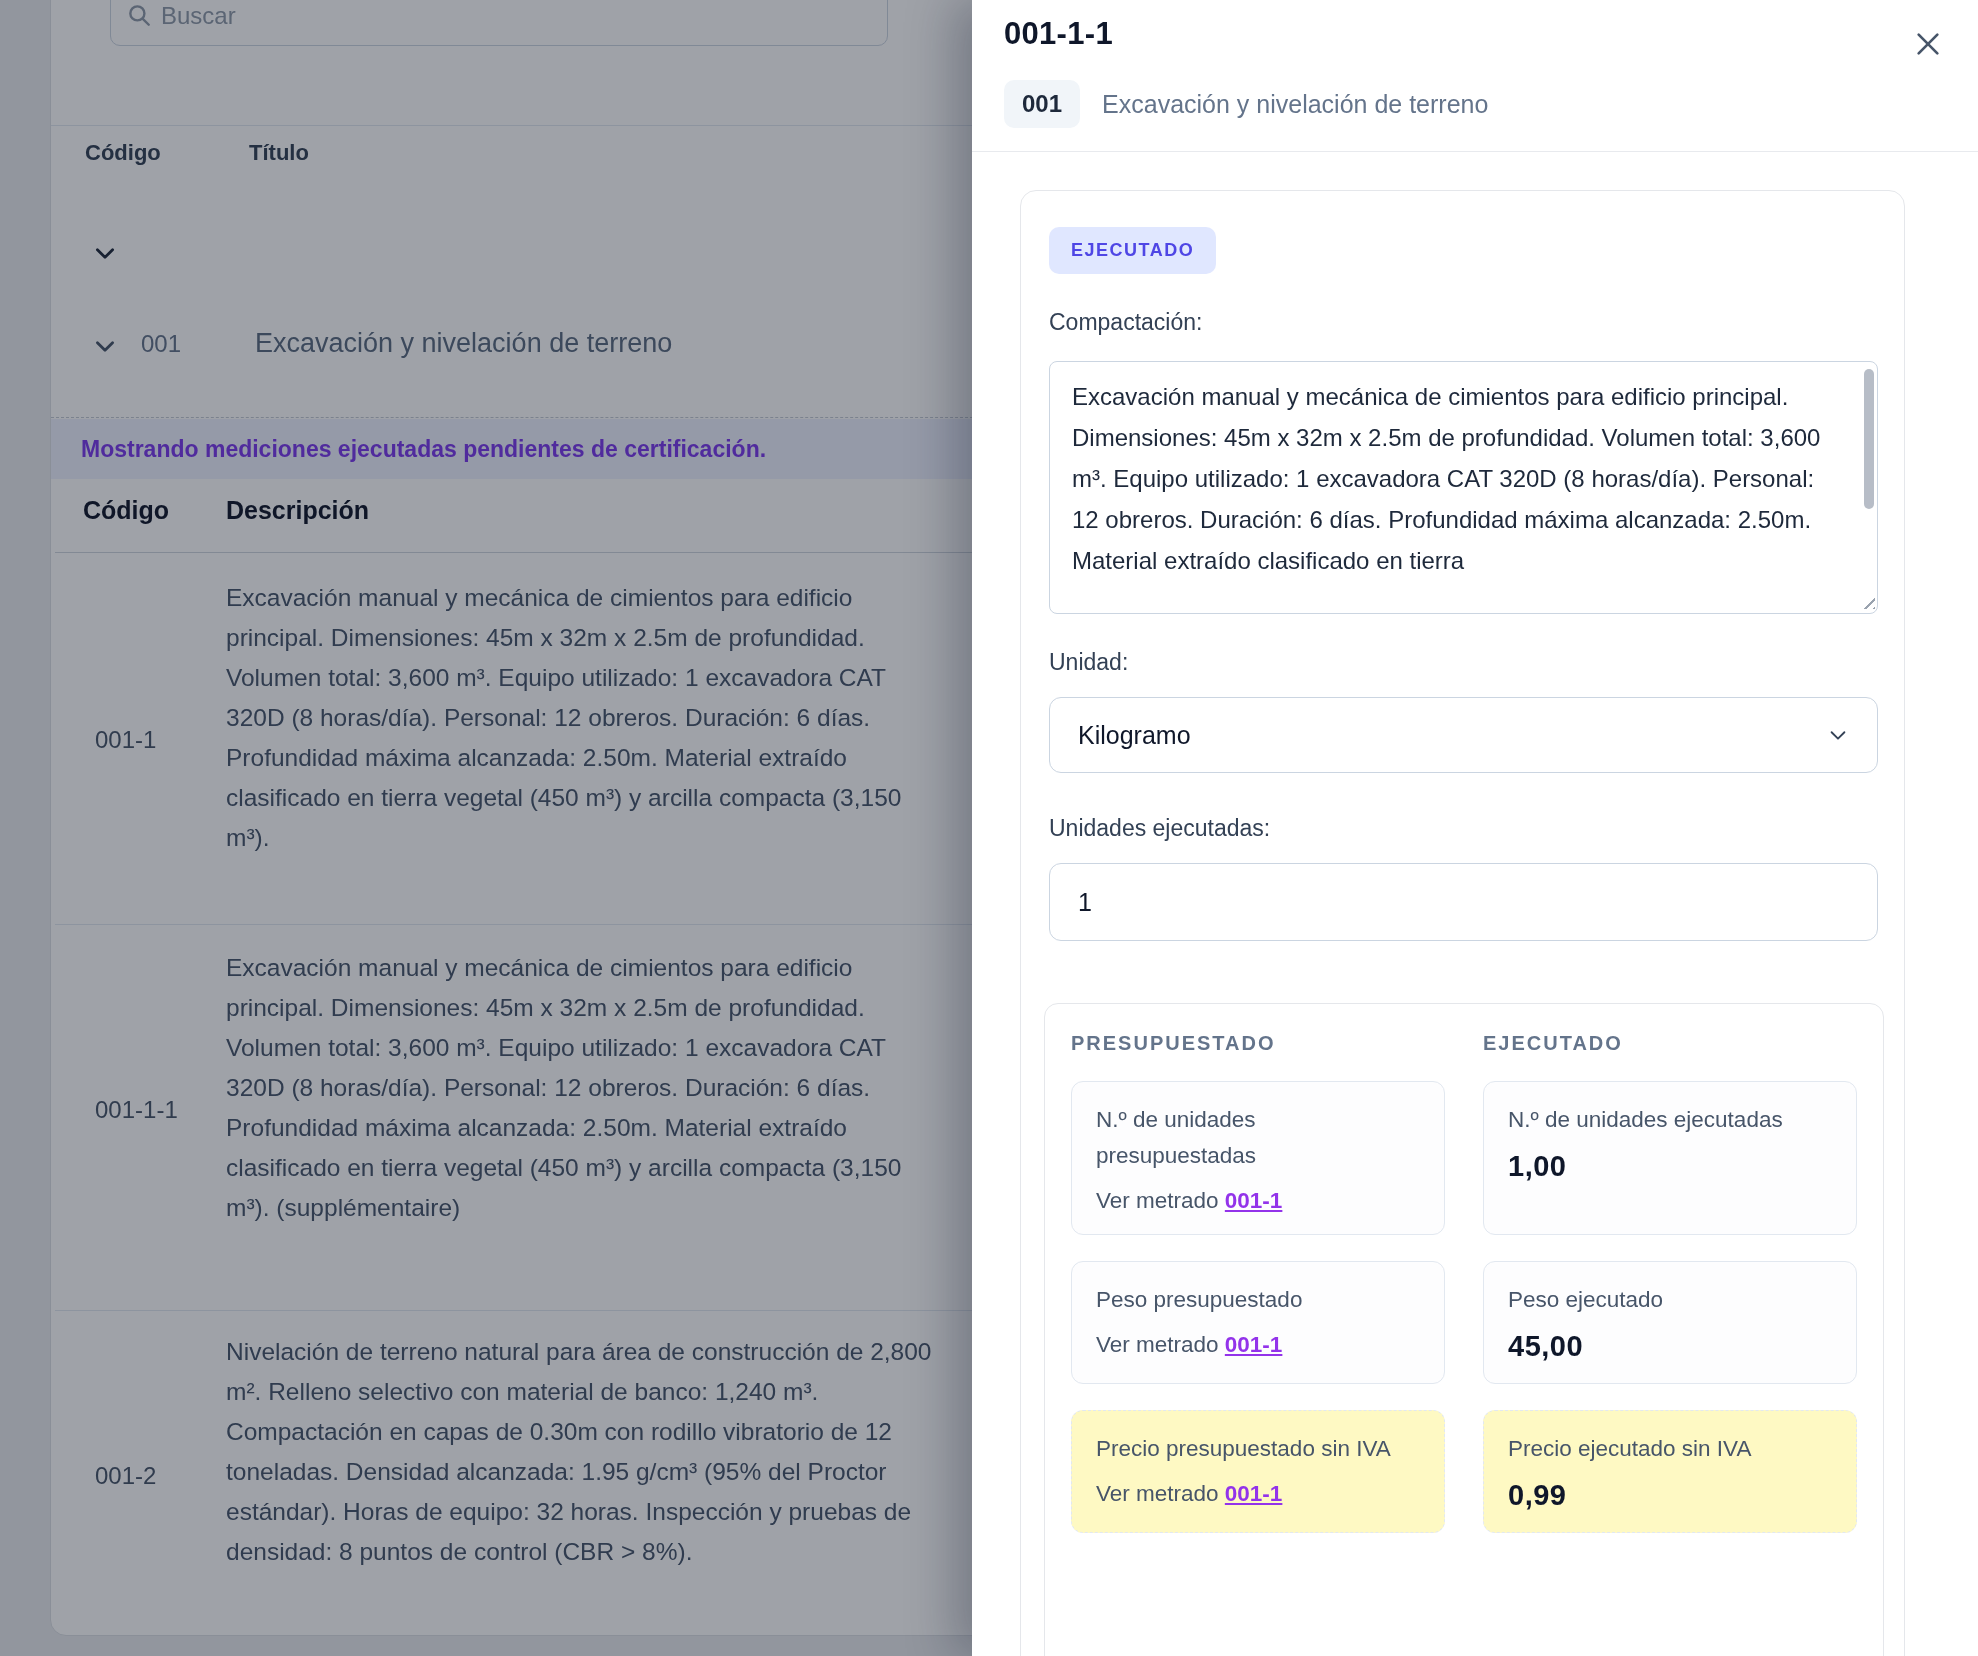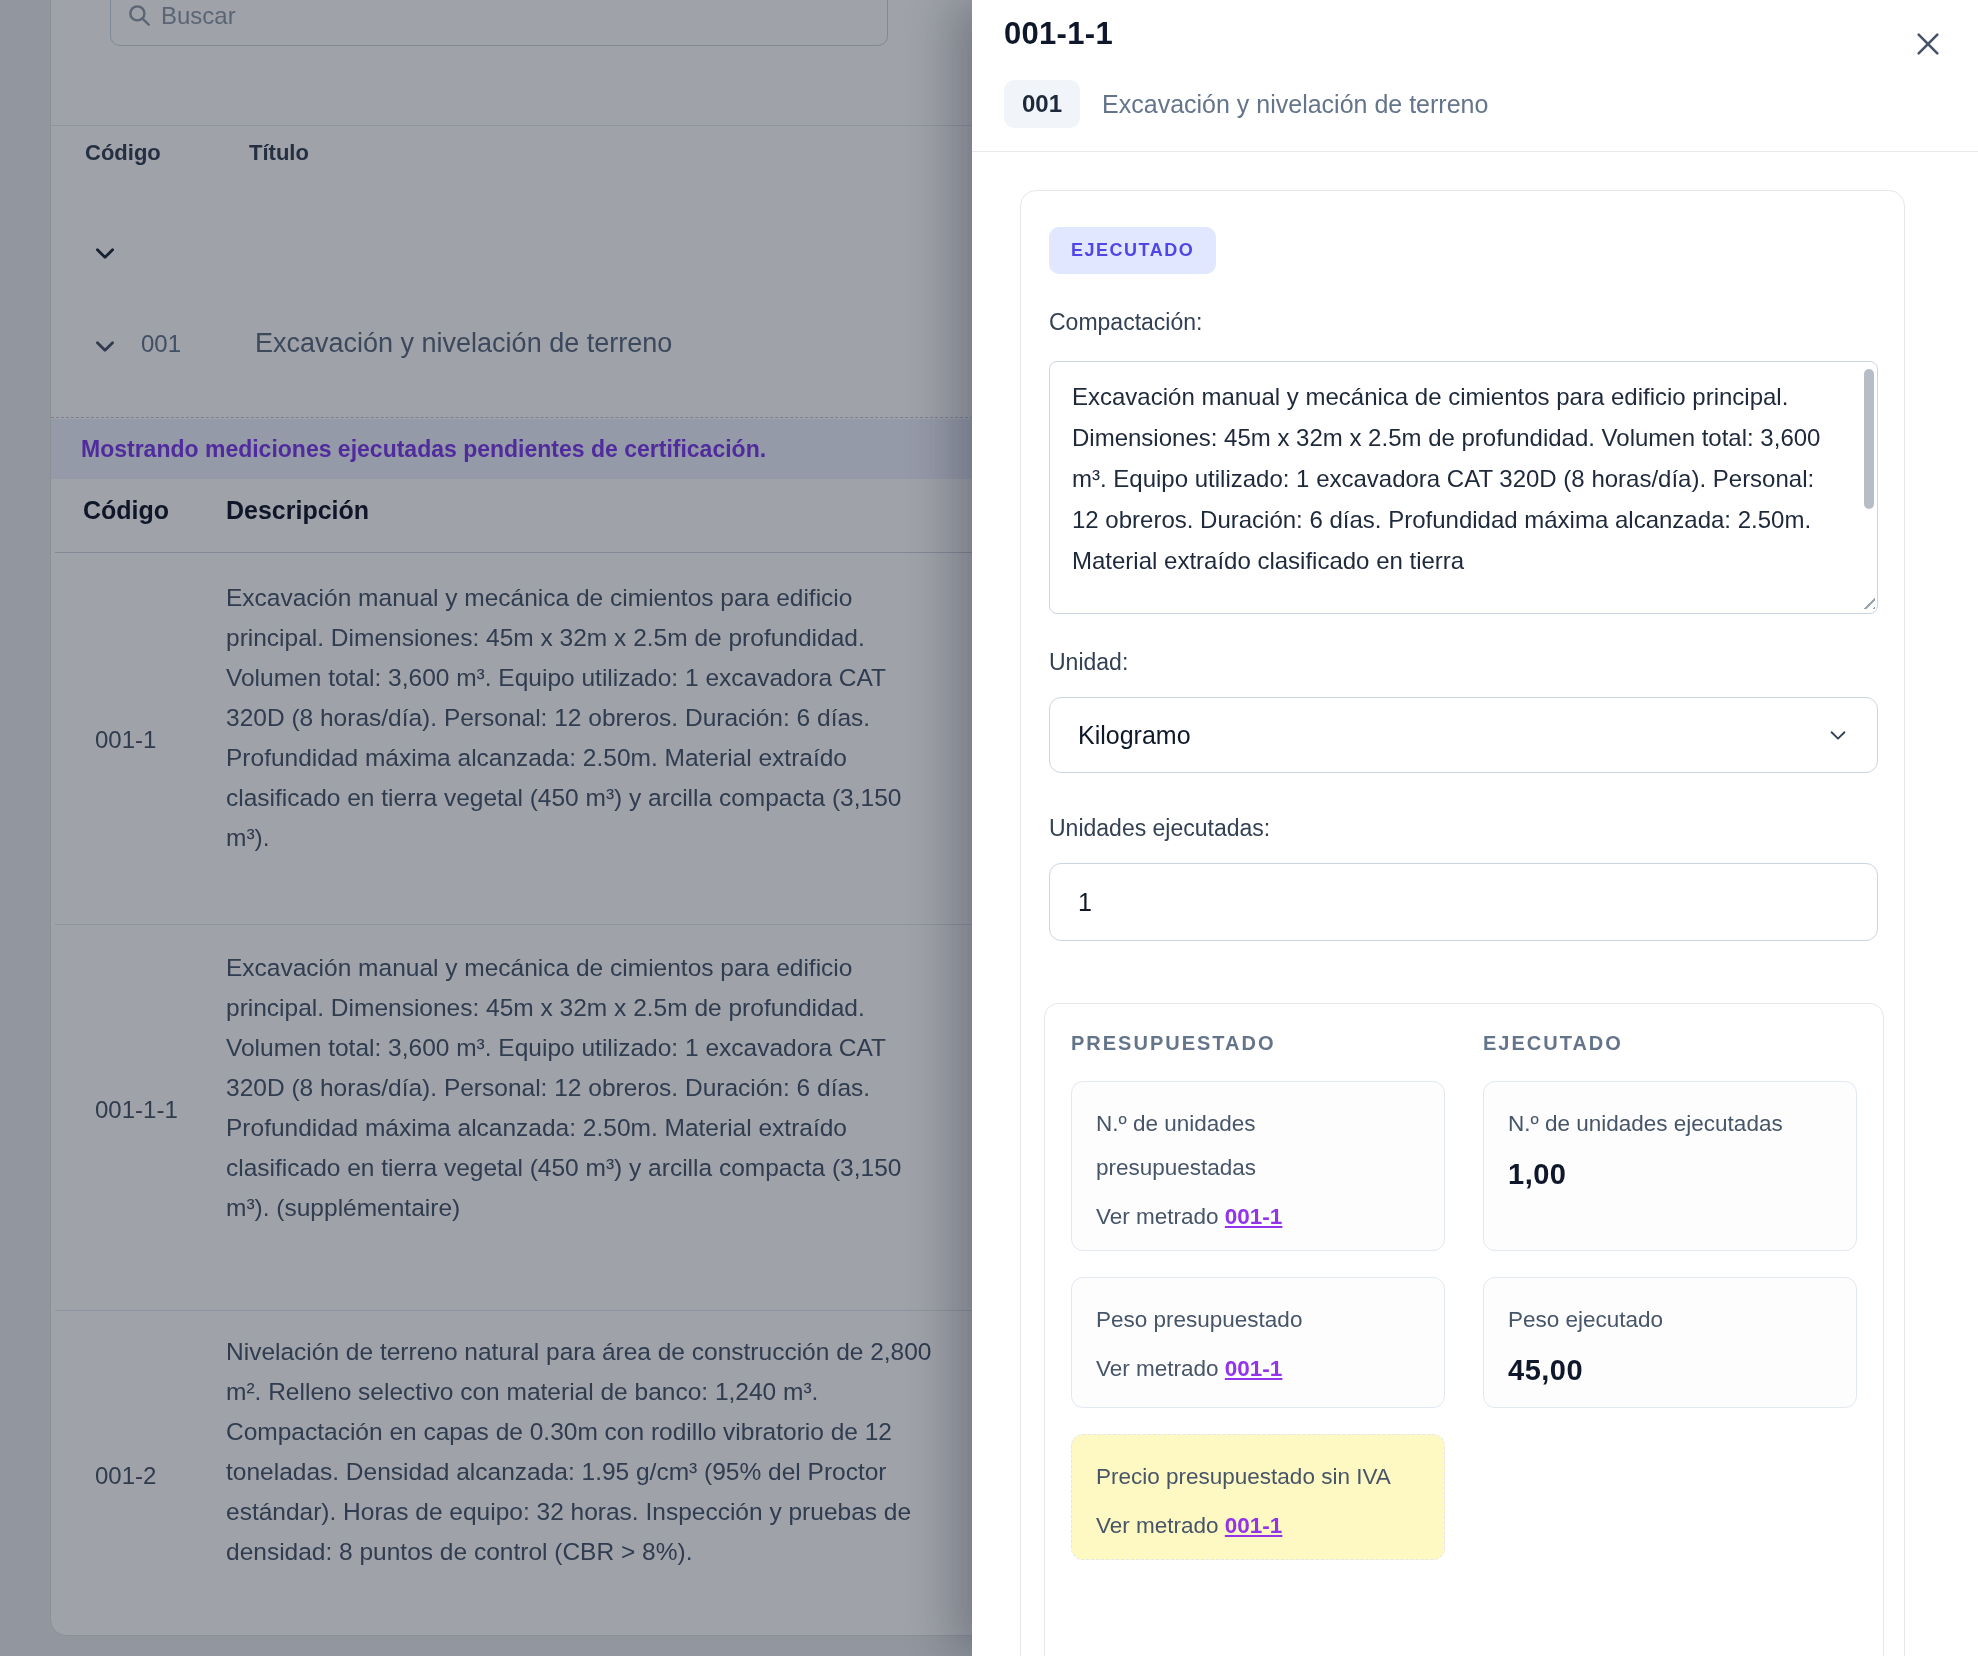--- a/index.html
+++ b/index.html
@@ -45,21 +45,21 @@
      background:repeating-linear-gradient(135deg,#9aa3af 0 2px,transparent 2px 6px);
      clip-path:polygon(100% 0,100% 100%,0 100%); }
   .select-box { position:absolute; left:28px; top:506px; width:829px; height:76px; border:1.6px solid #cbd5e1; border-radius:12px; display:flex; align-items:center; padding:0 28px; font-size:25px; color:#0f172a; background:#fff; cursor:pointer; justify-content:space-between; }
   .num-input { position:absolute; left:28px; top:672px; width:829px; height:78px; border:1.6px solid #cbd5e1; border-radius:12px; padding:0 28px; font-size:25px; color:#0f172a; outline:none; font-family:"Liberation Sans",sans-serif; }
 
   .compare-box { position:absolute; left:23px; top:812px; width:840px; height:700px; border:1px solid #e5e7eb; border-radius:14px; padding:28px 26px; }
   .compare-grid { display:grid; grid-template-columns:1fr 1fr; column-gap:38px; row-gap:0; }
   .col-head { font-size:20px; font-weight:bold; color:#64748b; letter-spacing:2px; margin-bottom:26px; }
   .mini-card { border:1.4px solid #e2e8f0; border-radius:12px; background:#fdfdfe; padding:20px 24px; margin-bottom:26px; }
   .mini-card.dashed { border-style:dashed; background:#fef9c3; }
-  .mini-label { font-size:22.5px; color:#475569; line-height:44px; }
+  .mini-label { font-size:22.5px; color:#475569; line-height:36px; }
   .mini-link-line { font-size:22.5px; color:#475569; margin-top:14px; }
   .mini-link-line a { color:#9333ea; text-decoration:underline; font-weight:bold; }
   .mini-value { font-size:29px; font-weight:bold; color:#0f172a; margin-top:12px; letter-spacing:0.5px; }
   .variation-row { display:flex; align-items:center; justify-content:flex-end; gap:16px; margin-top:14px; padding-right:4px; }
   .variation-label { font-size:24px; font-weight:bold; color:#64748b; }
   .variation-value { font-size:26px; font-weight:bold; color:#475569; }
 </style>
 </head>
 <body>
 
@@ -175,17 +175,21 @@
         </div>
         <div class="mini-card">
           <div class="mini-label">Peso ejecutado</div>
           <div class="mini-value">45,00</div>
         </div>
 
         <div class="mini-card dashed">
           <div class="mini-label">Precio presupuestado sin IVA</div>
           <div class="mini-link-line"><span>Ver metrado </span><a href="#">001-1</a></div>
         </div>
+        <div class="mini-card dashed">
+          <div class="mini-label">Precio ejecutado sin IVA</div>
+          <div class="mini-value">0,99</div>
+        </div>
       </div>
 
     </div>
   </div>
 </div>
 
 </body></html>

